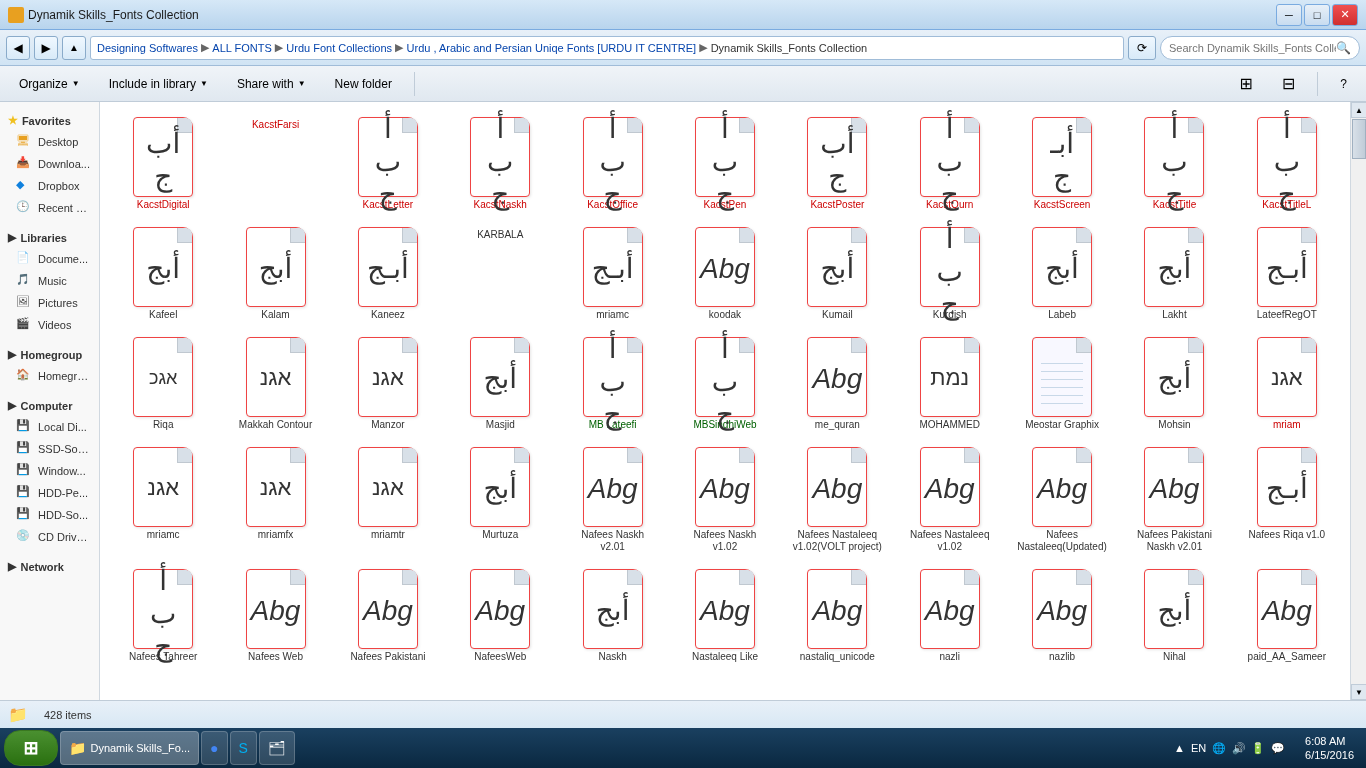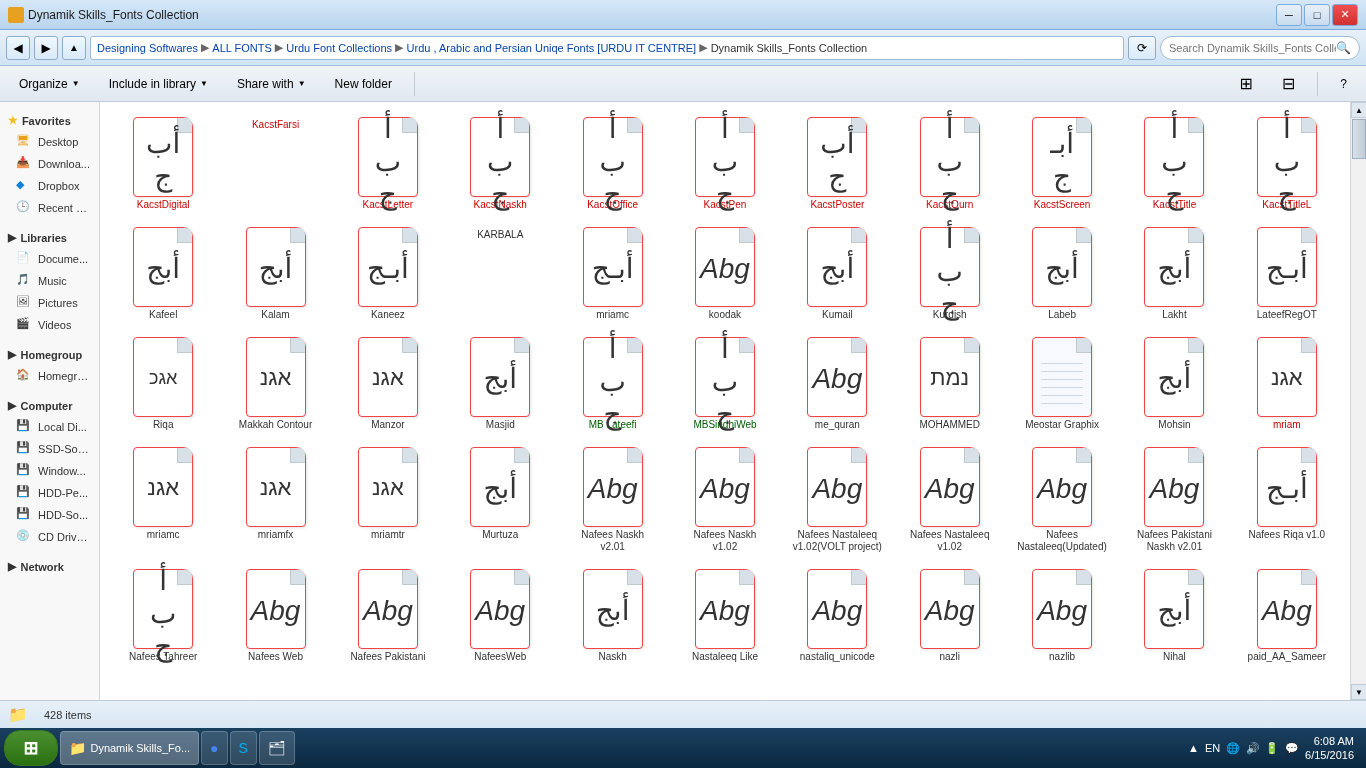--- a/index.html
+++ b/index.html
@@ -65,21 +65,21 @@
     
     .status-bar { height: 28px; background: linear-gradient(to bottom, #e8f0f8, #d8e8f4); border-top: 1px solid #c0ccd8; display: flex; align-items: center; padding: 0 8px; font-size: 11px; color: #333; gap: 16px; }
 
     
     .taskbar { height: 40px; background: linear-gradient(to bottom, #1a4060, #0a2840); display: flex; align-items: center; padding: 0 4px; gap: 2px; }
     .start-btn { width: 54px; height: 36px; background: linear-gradient(to bottom, #4a9030, #2a7010); border: 1px solid #3a7820; border-radius: 16px; display: flex; align-items: center; justify-content: center; cursor: pointer; color: white; font-size: 11px; font-weight: bold; }
     .taskbar-item { height: 34px; padding: 0 8px; background: rgba(255,255,255,0.15); border: 1px solid rgba(255,255,255,0.2); border-radius: 4px; display: flex; align-items: center; gap: 4px; cursor: pointer; color: white; font-size: 11px; }
     .taskbar-item.active { background: rgba(255,255,255,0.3); }
     .taskbar-spacer { flex: 1; }
     .system-tray { display: flex; align-items: center; gap: 6px; padding: 0 8px; color: white; font-size: 11px; }
-    .clock { text-align: right; line-height: 1.3; }
+    .clock { line-height: 1.3; margin-left: 14px; }
 
     .right-panel { width: 16px; background: #f0f0f0; border-left: 1px solid #d0d8e0; display: flex; flex-direction: column; }
     .scroll-arrow { width: 16px; height: 16px; display: flex; align-items: center; justify-content: center; cursor: pointer; background: #e0e8f0; border: 1px solid #c0ccd8; font-size: 8px; }
     .scroll-track { flex: 1; background: #f0f0f0; }
     .scroll-thumb { width: 14px; height: 40px; background: linear-gradient(to right, #d8e0e8, #c0ccd8); border: 1px solid #a0b0c0; margin: 1px; }
   </style>
 </head>
 <body>
 
 <div class="title-bar">

